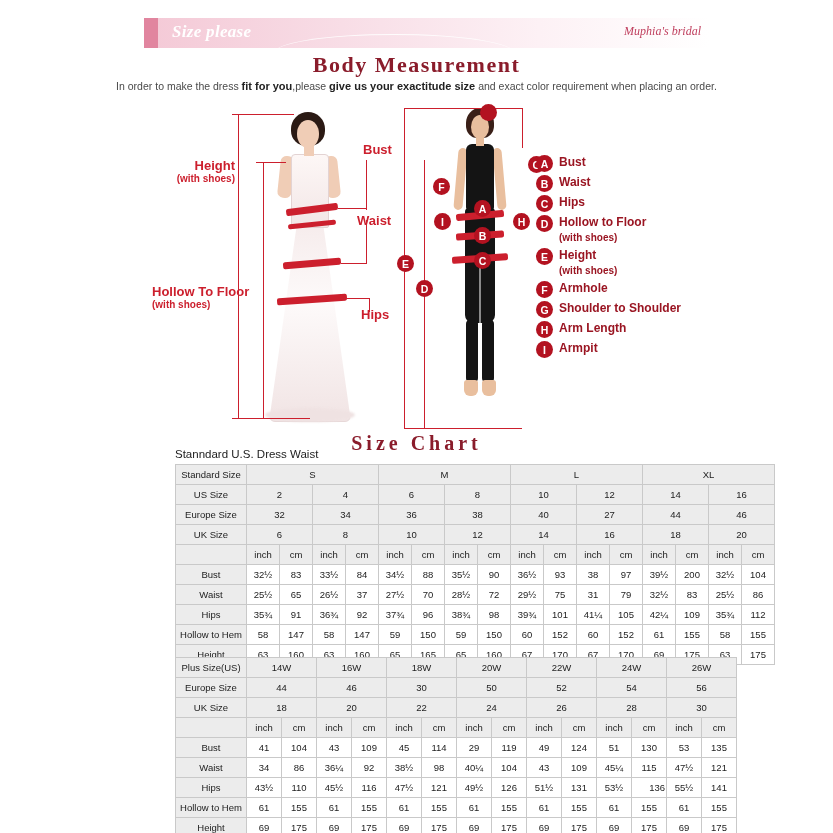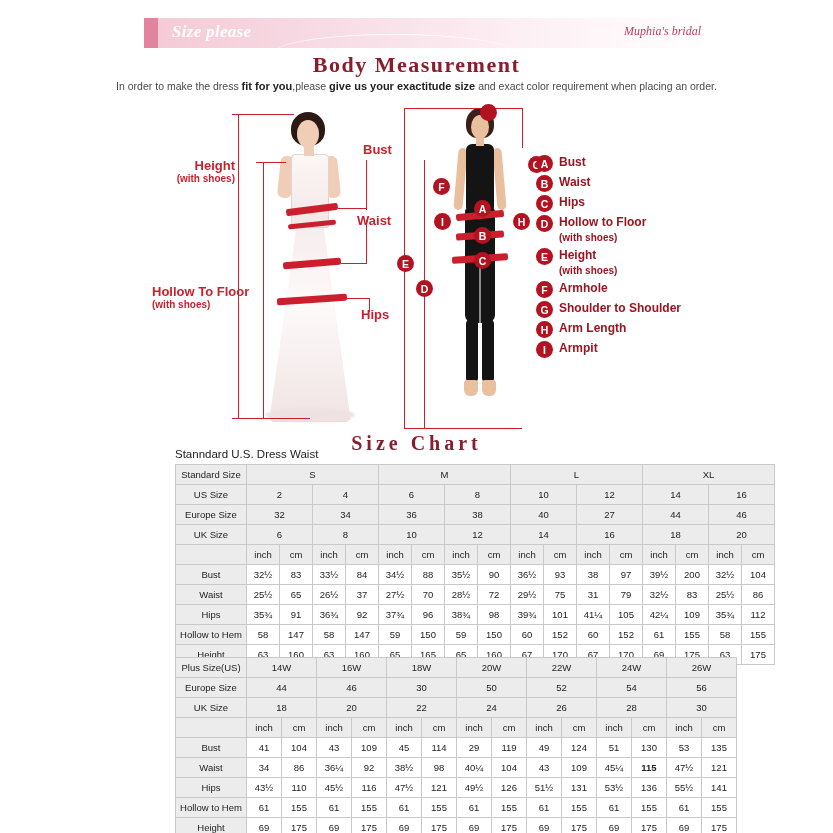--- a/index.html
+++ b/index.html
@@ -521,38 +521,38 @@
         <td class="white" colspan="1" style="width: 32px;">86</td>
         <td class="white" colspan="1" style="width: 32px;">36¼</td>
         <td class="white" colspan="1" style="width: 32px;">92</td>
         <td class="white" colspan="1" style="width: 32px;">38½</td>
         <td class="white" colspan="1" style="width: 32px;">98</td>
         <td class="white" colspan="1" style="width: 32px;">40¼</td>
         <td class="white" colspan="1" style="width: 32px;">104</td>
         <td class="white" colspan="1" style="width: 32px;">43</td>
         <td class="white" colspan="1" style="width: 32px;">109</td>
         <td class="white" colspan="1" style="width: 32px;">45¼</td>
-        <td class="white" colspan="1" style="width: 32px; font-weight: bold;">115</td>
+        <td class="white" colspan="1" style="width: 32px;">115</td>
         <td class="white" colspan="1" style="width: 32px;">47½</td>
         <td class="white" colspan="1" style="width: 32px;">121</td>
       </tr>
       <tr>
         <td class="lbl-col">Hips</td>
         <td class="white" colspan="1" style="width: 32px;">43½</td>
         <td class="white" colspan="1" style="width: 32px;">110</td>
         <td class="white" colspan="1" style="width: 32px;">45½</td>
         <td class="white" colspan="1" style="width: 32px;">116</td>
         <td class="white" colspan="1" style="width: 32px;">47½</td>
         <td class="white" colspan="1" style="width: 32px;">121</td>
         <td class="white" colspan="1" style="width: 32px;">49½</td>
         <td class="white" colspan="1" style="width: 32px;">126</td>
         <td class="white" colspan="1" style="width: 32px;">51½</td>
         <td class="white" colspan="1" style="width: 32px;">131</td>
         <td class="white" colspan="1" style="width: 32px;">53½</td>
-        <td class="white" colspan="1" style="width: 32px;">136</td>
+        <td class="white" colspan="1" style="width: 32px; text-align: right;">136</td>
         <td class="white" colspan="1" style="width: 32px;">55½</td>
         <td class="white" colspan="1" style="width: 32px;">141</td>
       </tr>
       <tr>
         <td class="lbl-col">Hollow to Hem</td>
         <td class="white" colspan="1" style="width: 32px;">61</td>
         <td class="white" colspan="1" style="width: 32px;">155</td>
         <td class="white" colspan="1" style="width: 32px;">61</td>
         <td class="white" colspan="1" style="width: 32px;">155</td>
         <td class="white" colspan="1" style="width: 32px;">61</td>

